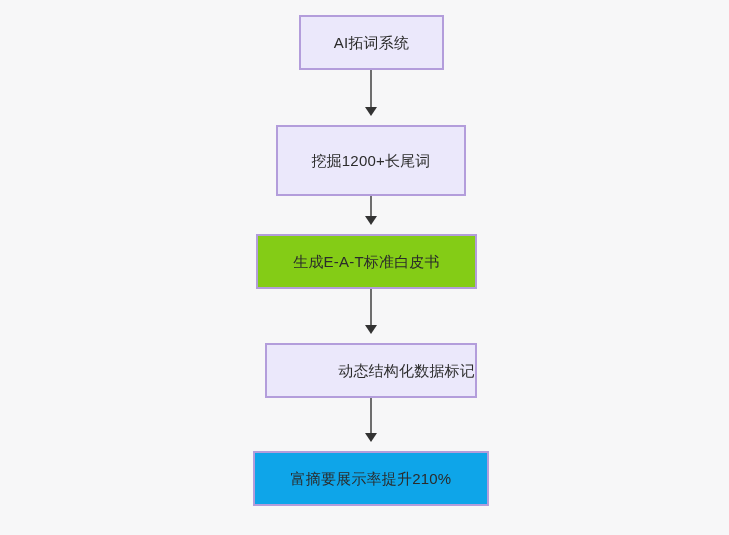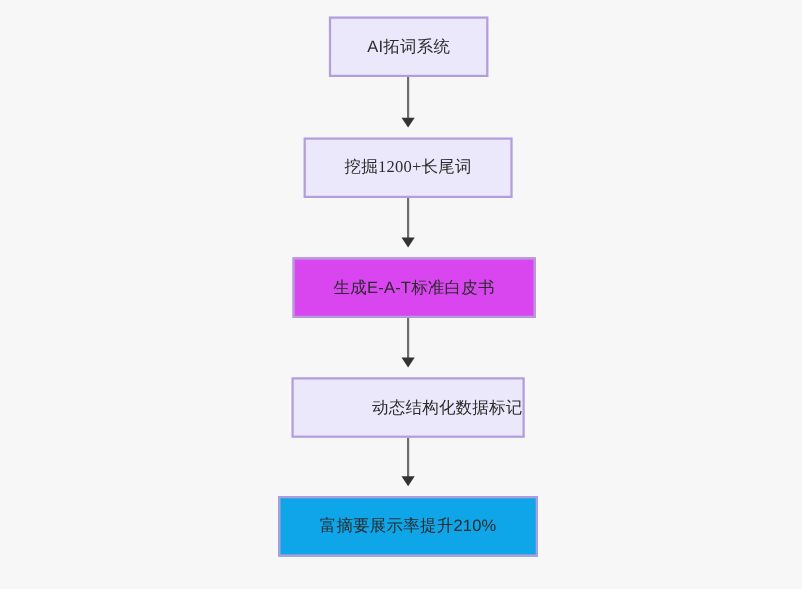--- a/index.html
+++ b/index.html
@@ -78,24 +78,24 @@
     <div class="edge-head" style="top: 36px; border-top-color: rgb(51, 51, 51);"></div>
   </div>
   <div class="edge" style="left: 371px; top: 398px;">
     <div class="edge-line" style="height: 36px; background: rgb(110, 110, 110);"></div>
     <div class="edge-head" style="top: 35px; border-top-color: rgb(51, 51, 51);"></div>
   </div>
 
   <div class="node" style="left: 299px; top: 15px; width: 145px; height: 55px; background: rgb(235, 232, 251); border-color: rgb(179, 157, 219); color: rgb(43, 43, 43);">
     <span class="node-label">AI拓词系统</span>
   </div>
-  <div class="node" style="left: 276px; top: 125px; width: 190px; height: 55px; background: rgb(235, 232, 251); border-color: rgb(179, 157, 219); color: rgb(43, 43, 43); font-family: Liberation Serif, serif;">
+  <div class="node" style="left: 276px; top: 125px; width: 190px; height: 71px; background: rgb(235, 232, 251); border-color: rgb(179, 157, 219); color: rgb(43, 43, 43);">
     <span class="node-label">挖掘1200+长尾词</span>
   </div>
-  <div class="node" style="left: 266px; top: 234px; width: 221px; height: 55px; background: #d946ef; border-color: rgb(179, 157, 219); color: rgb(43, 43, 43);">
+  <div class="node" style="left: 256px; top: 234px; width: 221px; height: 55px; background: #84cc16; border-color: rgb(179, 157, 219); color: rgb(43, 43, 43);">
     <span class="node-label">生成E-A-T标准白皮书</span>
   </div>
   <div class="node" style="left: 265px; top: 343px; width: 212px; height: 55px; background: rgb(235, 232, 251); border-color: rgb(179, 157, 219); color: rgb(43, 43, 43); justify-content: flex-end;">
     <span class="node-label">动态结构化数据标记</span>
   </div>
   <div class="node" style="left: 253px; top: 451px; width: 236px; height: 55px; background: #0ea5e9; border-color: rgb(179, 157, 219); color: rgb(43, 43, 43);">
     <span class="node-label">富摘要展示率提升210%</span>
   </div>
 
 </div>

